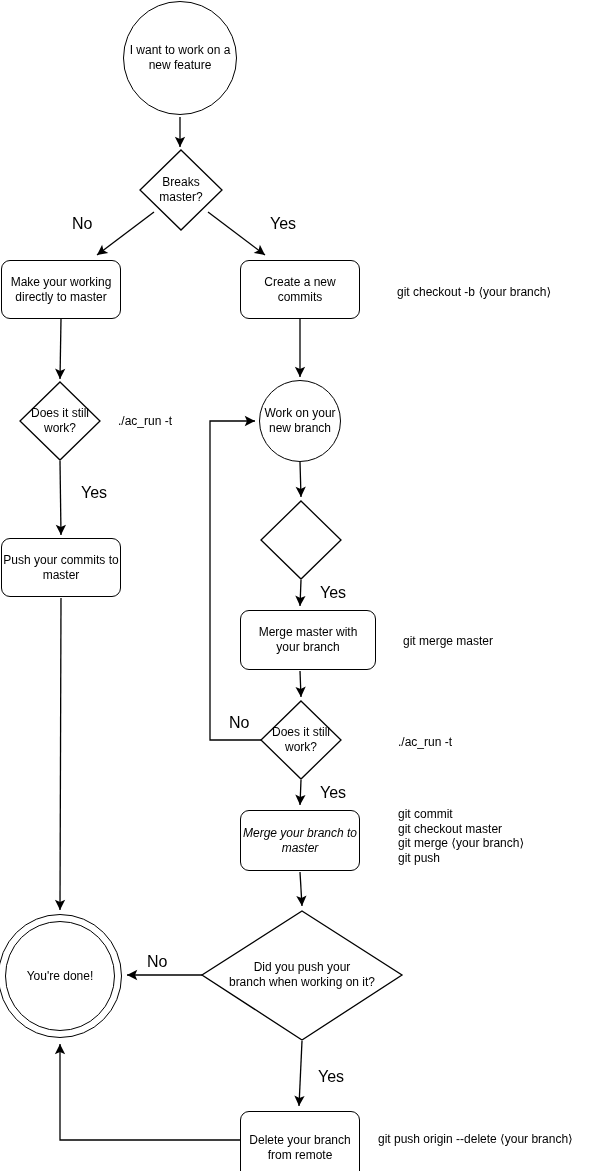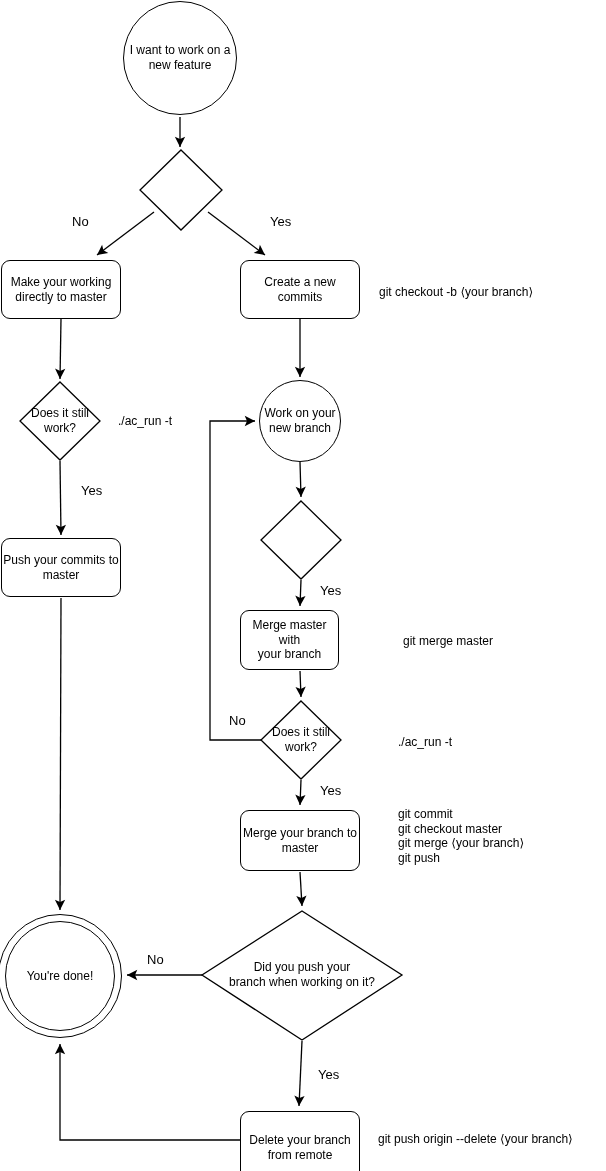--- a/index.html
+++ b/index.html
@@ -17,21 +17,21 @@
     display:flex;align-items:center;justify-content:center;
     text-align:center;font-size:12px;line-height:1.22;
     white-space:pre-line;
   }
   .box{border:1.3px solid #000;border-radius:9px;background:#fff;}
   .circle{border:1.3px solid #000;border-radius:50%;background:#fff;}
   .inner-circle{position:absolute;inset:6px;border:1.3px solid #000;border-radius:50%;
     display:flex;align-items:center;justify-content:center;}
   .dtext{position:absolute;z-index:3;display:flex;align-items:center;justify-content:center;
     text-align:center;font-size:12px;line-height:1.22;white-space:pre-line;}
-  .elabel{position:absolute;z-index:3;font-size:13px;line-height:1.1;}
+  .elabel{position:absolute;z-index:3;font-size:16px;line-height:1.1;}
   .annot{position:absolute;z-index:3;font-size:12px;line-height:1.22;white-space:pre-line;}
 </style>
 </head>
 <body>
 
 <div id="canvas">
 
   <svg id="edges" width="606" height="1171" viewBox="0 0 606 1171">
     <defs>
       <marker id="arrow" viewBox="0 0 12 12" refX="11" refY="6" markerWidth="9.5" markerHeight="9.5" orient="auto-start-reverse">
@@ -80,58 +80,60 @@
   <div class="node box" style="left:1px;top:538px;width:120px;height:59px;">
     <span>Push your commits to
 master</span>
   </div>
 
   <div class="node circle" style="left:259px;top:380px;width:82px;height:82px;">
     <span>Work on your
 new branch</span>
   </div>
 
-  <div class="node box" style="left:240px;top:610px;width:99px;height:60px;">
+  <div class="node box" style="left:240px;top:610px;width:136px;height:60px;">
     <span>Merge master with
 your branch</span>
   </div>
 
-  <div class="node box" style="left:240px;top:810px;width:120px;height:61px;">
+  <div class="node box" style="left:240px;top:810px;width:120px;height:61px;font-style:italic;">
     <span>Merge your branch to
 master</span>
   </div>
 
   <div class="node circle" style="left:-2px;top:914px;width:124px;height:124px;">
     <div class="inner-circle">
       <span>You're done!</span>
     </div>
   </div>
 
   <div class="node box" style="left:240px;top:1111px;width:120px;height:74px;">
     <span>Delete your branch
 from remote</span>
   </div>
 
+  <div class="dtext" style="left:131px;top:160px;width:100px;height:60px;">Breaks
+master?</div>
   <div class="dtext" style="left:10px;top:391px;width:100px;height:60px;">Does it still
 work?</div>
   <div class="dtext" style="left:251px;top:710px;width:100px;height:60px;">Does it still
 work?</div>
   <div class="dtext" style="left:217px;top:945px;width:170px;height:60px;">Did you push your
 branch when working on it?</div>
 
   <div class="elabel" style="left:72px;top:215px;">No</div>
   <div class="elabel" style="left:270px;top:215px;">Yes</div>
   <div class="elabel" style="left:81px;top:484px;">Yes</div>
   <div class="elabel" style="left:320px;top:584px;">Yes</div>
   <div class="elabel" style="left:229px;top:714px;">No</div>
   <div class="elabel" style="left:320px;top:784px;">Yes</div>
   <div class="elabel" style="left:147px;top:953px;">No</div>
   <div class="elabel" style="left:318px;top:1068px;">Yes</div>
 
-  <div class="annot" style="left:379px;top:285px;">git checkout -b ⟨your branch⟩</div>
+  <div class="annot" style="left:397px;top:285px;">git checkout -b ⟨your branch⟩</div>
   <div class="annot" style="left:118px;top:414px;">./ac_run -t</div>
   <div class="annot" style="left:403px;top:634px;">git merge master</div>
   <div class="annot" style="left:398px;top:735px;">./ac_run -t</div>
   <div class="annot" style="left:398px;top:807px;">git commit
 git checkout master
 git merge ⟨your branch⟩
 git push</div>
   <div class="annot" style="left:378px;top:1132px;">git push origin --delete ⟨your branch⟩</div>
 
 </div>

